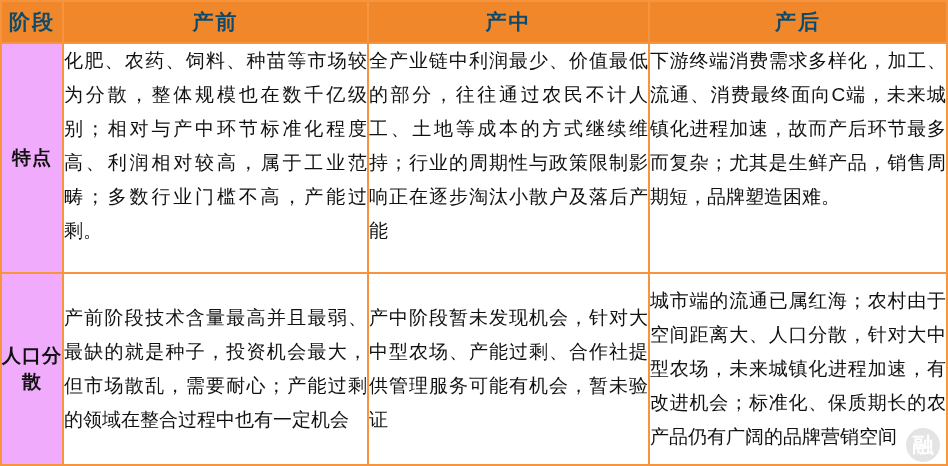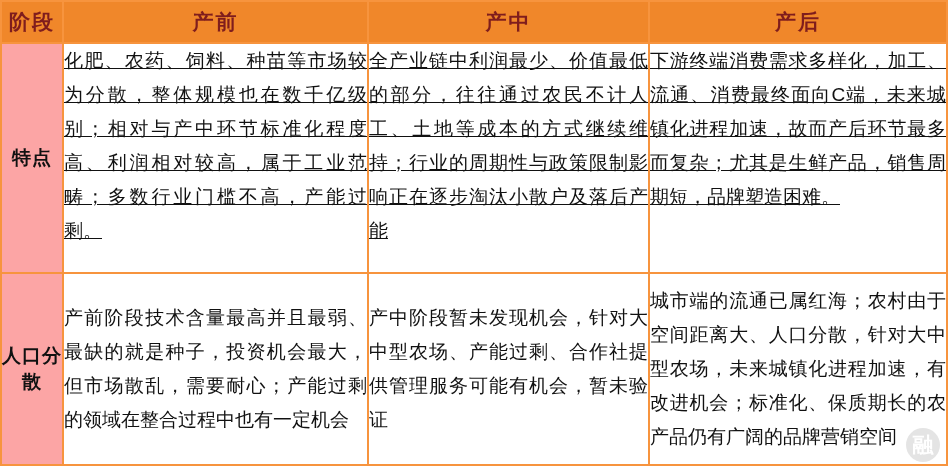--- a/index.html
+++ b/index.html
@@ -26,55 +26,55 @@
     table-layout: fixed;
   }
   table.matrix td, table.matrix th {
     border: 2px solid #f7943e;
     vertical-align: middle;
     padding: 0;
   }
   
   .hdr {
     background: #f0872a;
-    color: #7f1d1d;
+    color: #0c4a6e;
     font-size: 21px;
     font-weight: bold;
     text-align: center;
     height: 40px;
     letter-spacing: 2px;
   }
   .hdr-corner {
     width: 62px;
   }
   .col-a { width: 62px; }
   .col-b { width: 305px; }
   .col-c { width: 281px; }
   .col-d { width: 298px; }
 
   
   .rowlab {
-    background: #fca5a5;
+    background: #f0abfc;
     color: #111111;
     font-size: 19px;
     font-weight: bold;
     text-align: center;
     line-height: 26px;
     letter-spacing: 1px;
   }
   .cell {
     font-size: 19px;
     color: #111111;
     line-height: 34px;
     padding: 6px 10px 6px 10px;
     text-align: justify;
     text-justify: inter-ideograph;
     vertical-align: middle;
   }
-  .row-feature .cell { vertical-align: top; text-decoration: underline; }
+  .row-feature .cell { vertical-align: top; }
   .row-invest .cell { vertical-align: middle; }
 
   
   .watermark {
     position: absolute;
     right: 8px;
     bottom: 4px;
     display: flex;
     align-items: center;
     gap: 6px;

